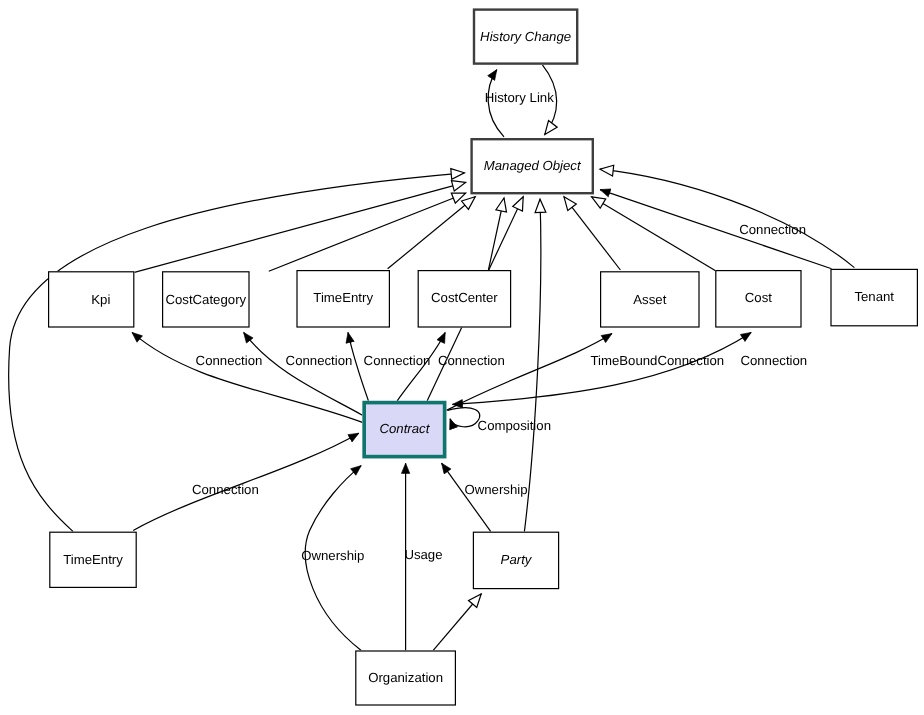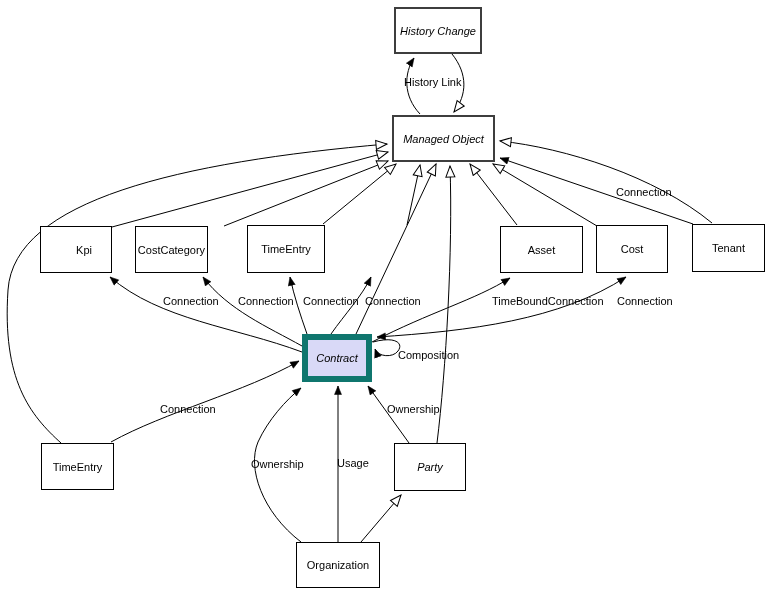--- a/index.html
+++ b/index.html
@@ -4,21 +4,21 @@
 <style>
   html,body{margin:0;padding:0;background:#fff;}
   #canvas{position:relative;width:770px;height:596px;background:#ffffff;overflow:hidden;
           font-family:"Liberation Sans",sans-serif;}
   #edges{position:absolute;left:0;top:0;z-index:0;}
   .node{position:absolute;z-index:1;background:#ffffff;border:1px solid #000000;
         display:flex;align-items:center;justify-content:center;
         font-size:11px;color:#000;box-sizing:border-box;white-space:nowrap;}
   .node--em{border:2px solid #3e3e3e;font-style:italic;}
   .node--abstract{font-style:italic;}
-  .node--highlight{background:#d9d9f7;border:6px solid #0f766e;font-style:italic;}
+  .node--highlight{background:#d9d9f7;border:3px solid #0f766e;font-style:italic;}
   .elabel{position:absolute;z-index:2;font-size:11px;line-height:13px;color:#000;white-space:nowrap;}
 </style>
 </head>
 <body>
 
 <div id="canvas">
 
   <svg id="edges" width="770" height="596" viewBox="0 0 770 596">
     <defs>
       <marker id="genArrow" markerUnits="userSpaceOnUse" markerWidth="14" markerHeight="12" refX="12" refY="5.5" orient="auto">
@@ -66,20 +66,21 @@
   <div class="node node--em" style="left:394px;top:7px;width:88px;height:47px;">History Change</div>
 
   <div class="node node--em" style="left:392px;top:115px;width:103px;height:47px;">Managed Object</div>
 
   <div class="node" style="left:40px;top:226px;width:72px;height:47px;padding-left:16px;">Kpi</div>
 
   <div class="node" style="left:135px;top:226px;width:73px;height:47px;">CostCategory</div>
 
   <div class="node" style="left:247px;top:225px;width:78px;height:48px;">TimeEntry</div>
 
+  <div class="node" style="left:348px;top:225px;width:78px;height:48px;">CostCenter</div>
 
   <div class="node" style="left:500px;top:226px;width:83px;height:47px;">Asset</div>
 
   <div class="node" style="left:596px;top:225px;width:72px;height:48px;">Cost</div>
 
   <div class="node" style="left:692px;top:224px;width:73px;height:48px;text-align:center;">Tenant</div>
 
   <div class="node node--highlight" style="left:302px;top:334px;width:70px;height:48px;">Contract</div>
 
   <div class="node node--abstract" style="left:394px;top:443px;width:72px;height:48px;">Party</div>

